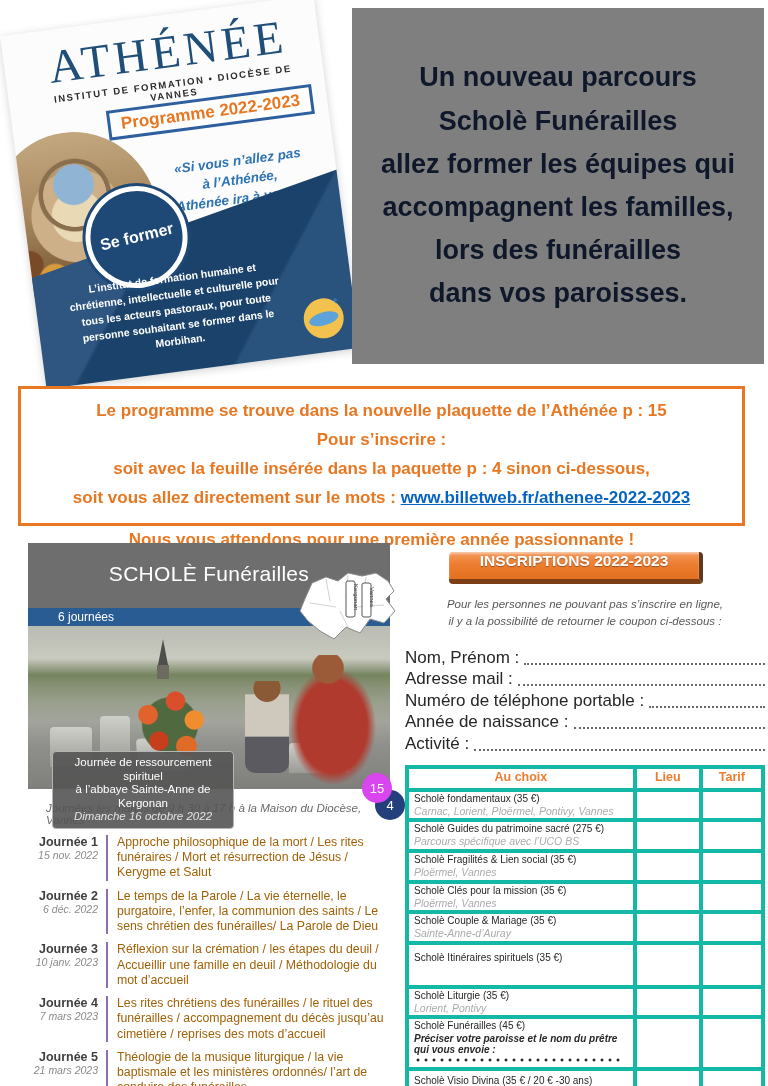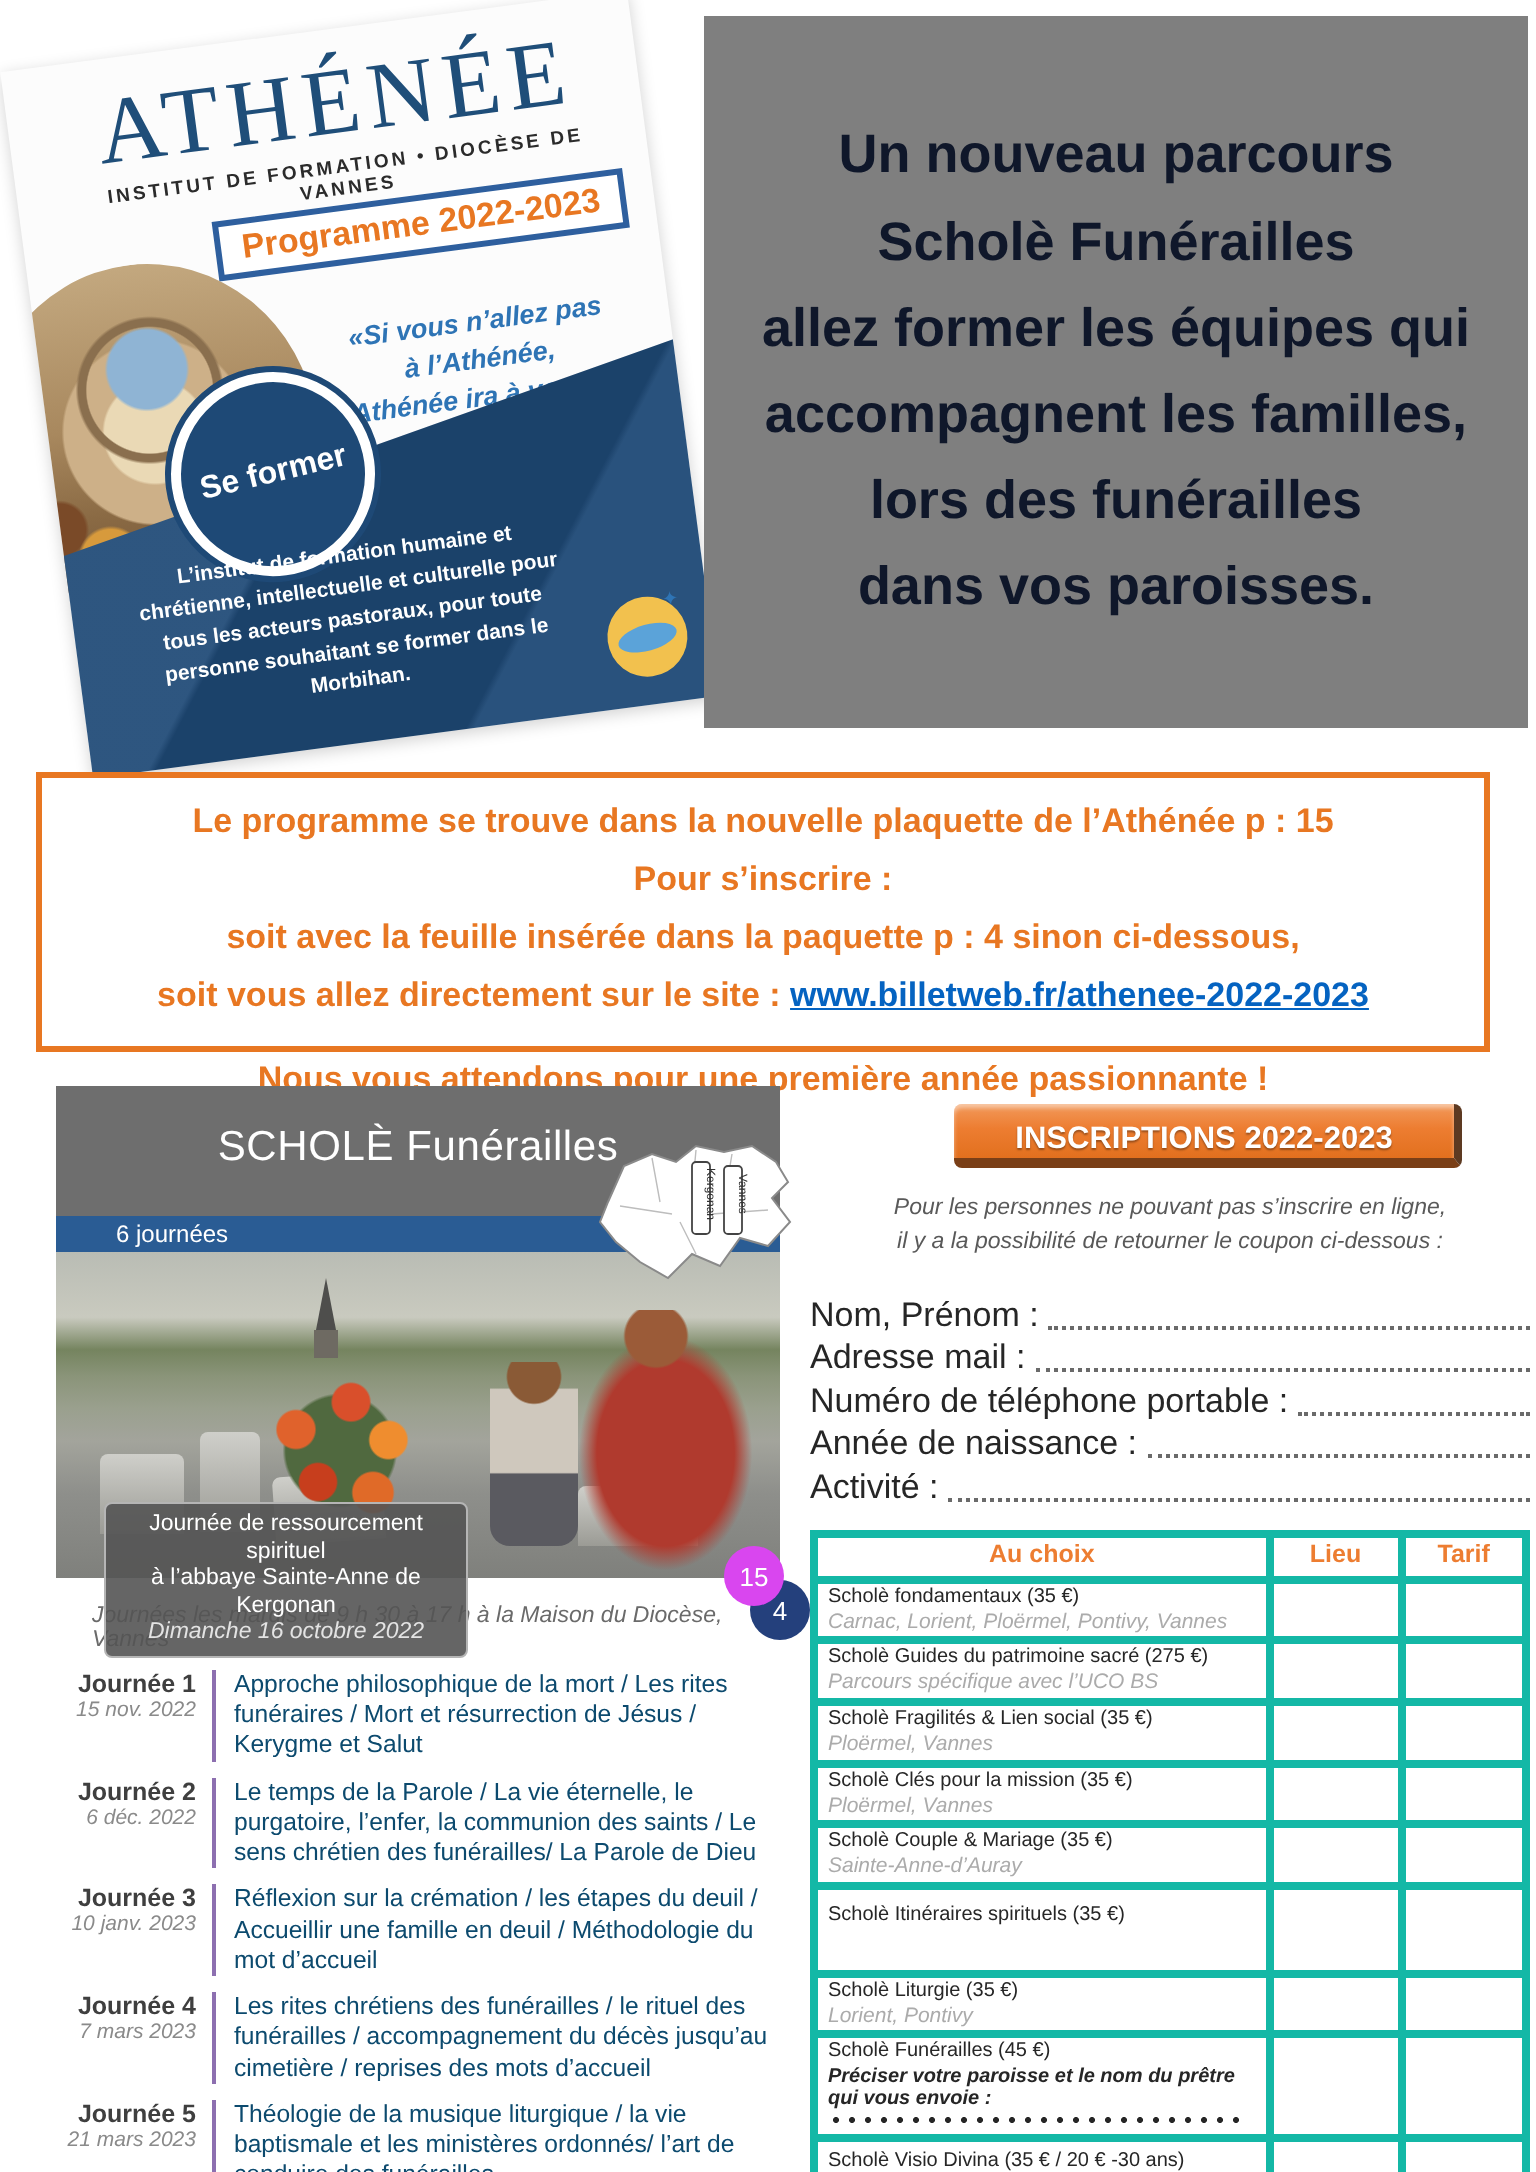--- a/index.html
+++ b/index.html
@@ -94,29 +94,29 @@
   .map{position:absolute;top:24px;right:-10px;width:104px;height:84px;}
   .badge{position:absolute;width:30px;height:30px;border-radius:50%;color:#fff;font-size:13px;
          display:flex;align-items:center;justify-content:center;}
   .b15{right:-2px;top:230px;background:#d946ef;z-index:2;}
   .b4{right:-15px;top:247px;background:#24407C;z-index:1;}
   .lp-intro{margin:13px 0 9px 18px;font-style:italic;color:#6a6a6a;font-size:11.5px;}
   .day{display:grid;grid-template-columns:78px 1fr;column-gap:0;margin:0 4px 8px 0;}
   .day-left{text-align:right;padding-right:8px;}
   .day-label{font-weight:bold;color:#3F3F3F;font-size:12.5px;}
   .day-date{font-style:italic;color:#8a8a8a;font-size:10.5px;}
-  .day-text{border-left:2px solid #8D6FB0;padding-left:9px;color:#0c4a6e;font-size:12.3px;line-height:1.24;}
+  .day-text{border-left:2px solid #8D6FB0;padding-left:9px;color:#a16207;font-size:12.3px;line-height:1.24;}
 
   
   .form{position:absolute;left:405px;top:552px;width:360px;height:530px;}
-  .banner{margin-left:72px;width:250px;height:27px;border-radius:4px;position:relative;
+  .banner{margin-left:44px;width:250px;height:27px;border-radius:4px;position:relative;
           background:linear-gradient(180deg,#F29A5C 0%,#ED7D31 45%,#E2701E 100%);
           border-right:4px solid #5d3a22;border-bottom:5px solid #7a3f17;
           box-shadow:inset 0 2px 2px rgba(255,255,255,.45);
-          display:flex;align-items:flex-end;justify-content:center;}
+          display:flex;align-items:flex-start;justify-content:center;}
   .banner span{color:#fff;font-weight:bold;font-size:15.5px;text-shadow:0 1px 1px rgba(0,0,0,.35);}
   .f-intro{margin-top:12px;text-align:center;font-style:italic;color:#595959;font-size:11.5px;line-height:1.45;}
   .fields{margin-top:17px;}
   .field{display:flex;align-items:flex-end;height:21.5px;color:#262626;font-size:17px;}
   .dots{flex:1;border-bottom:2px dotted #6a6a6a;margin:0 0 3px 5px;}
   table.choix{margin-top:11px;width:100%;border-collapse:collapse;border:2px solid #3F3F3F;table-layout:fixed;}
   table.choix td,table.choix th{border:4px solid #14b8a6;padding:1px 5px;vertical-align:top;}
   th.hdr{color:#ED7D31;font-size:12.5px;text-align:center;height:17px;padding:1px 0;}
   .r-name{color:#262626;font-size:10px;line-height:1.2;}
   .r-sub{color:#ABABAB;font-style:italic;font-size:10.5px;line-height:1.2;}
@@ -157,21 +157,21 @@
     <div>allez former les équipes qui</div>
     <div>accompagnent les familles,</div>
     <div>lors des funérailles</div>
     <div>dans vos paroisses.</div>
   </div>
 
   <div class="infobox">
     <div>Le programme se trouve dans la nouvelle plaquette de l’Athénée p : 15</div>
     <div>Pour s’inscrire :</div>
     <div>soit avec la feuille insérée dans la paquette p : 4 sinon ci-dessous,</div>
-    <div><span>soit vous allez directement sur le site : </span><a class="link">www.billetweb.fr/athenee-2022-2023</a></div>
+    <div><span>soit vous allez directement sur le mots : </span><a class="link">www.billetweb.fr/athenee-2022-2023</a></div>
     <div class="last">Nous vous attendons pour une première année passionnante !</div>
   </div>
 
   <div class="leftpage">
     <div class="lp-header">
       <div class="lp-title">SCHOLÈ Funérailles</div>
     </div>
     <div class="lp-band">6 journées</div>
     <div class="lp-photo">
       <div class="steeple"></div>

